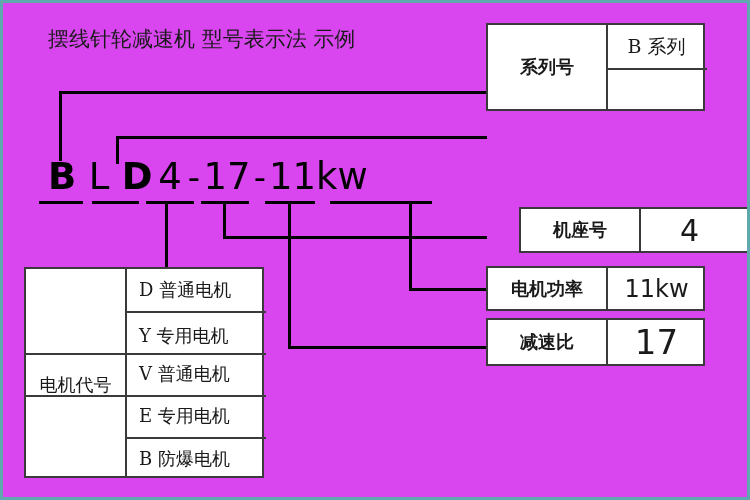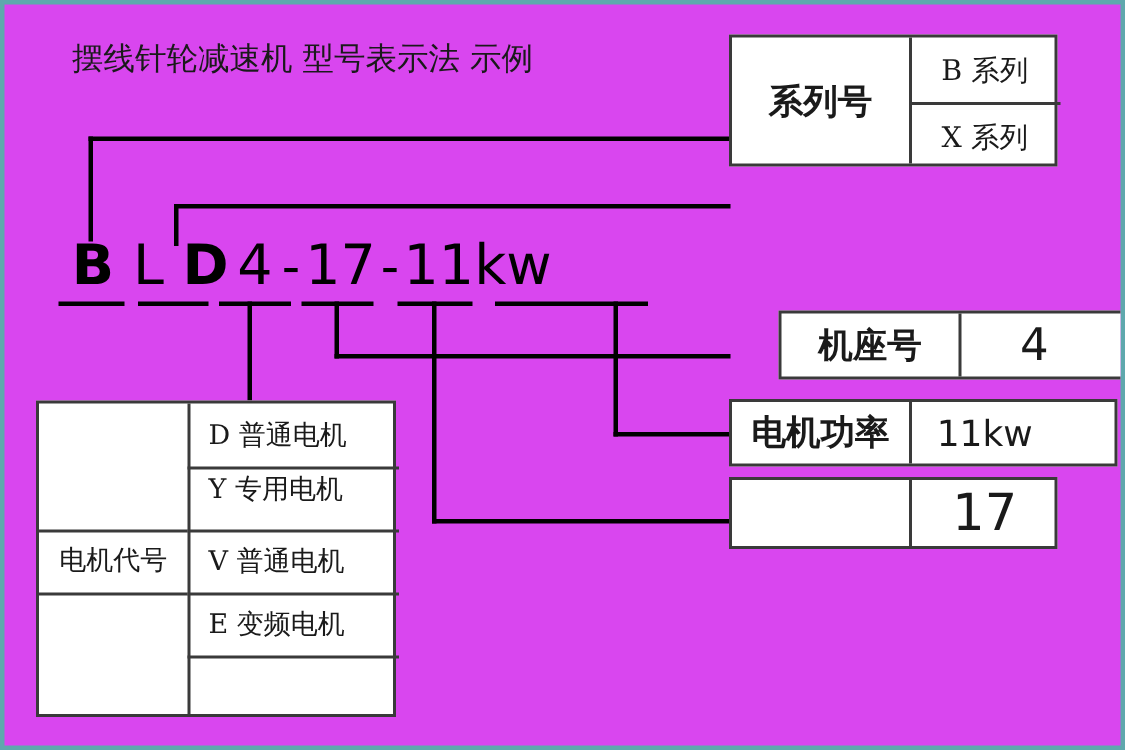--- a/index.html
+++ b/index.html
@@ -25,21 +25,21 @@
   .c-kw{font-size:37px;font-weight:normal;}
 
   
   .h{position:absolute;background:#000;height:3px;}
   .v{position:absolute;background:#000;width:3px;}
 
   
   .box{position:absolute;border:2px solid #3a3a3a;box-sizing:border-box;background:#fff;}
   .cell{position:absolute;box-sizing:border-box;display:flex;align-items:center;
         justify-content:center;color:#1a1a1a;}
-  .lbl{font-weight:bold;font-size:23px;font-family:"DejaVu Sans","Liberation Sans",sans-serif;}
+  .lbl{font-weight:bold;font-size:18px;font-family:"DejaVu Sans","Liberation Sans",sans-serif;}
   .opt{font-size:19px;font-family:"DejaVu Serif","Liberation Serif",serif;}
   .val-s{font-size:30px;font-family:"DejaVu Sans","Liberation Sans",sans-serif;}
   .val-m{font-size:24px;font-family:"DejaVu Sans","Liberation Sans",sans-serif;}
   .val-l{font-size:34px;font-family:"DejaVu Sans","Liberation Sans",sans-serif;}
   .divv{position:absolute;background:#3a3a3a;width:2px;}
   .divh{position:absolute;background:#3a3a3a;height:2px;}
 
   .mlbl{font-size:18px;font-family:"DejaVu Sans","Liberation Sans",sans-serif;color:#1a1a1a;}
   .mopt{font-size:18px;font-family:"DejaVu Serif","Liberation Serif",serif;color:#1a1a1a;
         width:100%;padding-left:14px;box-sizing:border-box;justify-content:flex-start;}
@@ -86,54 +86,55 @@
       <span class="seg c-dash">-</span>
       <span class="c-11">11</span>
       <span class="c-kw">kw</span>
     </div>
 
     <div class="box" style="left:483px;top:20px;width:219px;height:88px;">
       <div class="divv" style="left:118px;top:0;height:100%;"></div>
       <div class="divh" style="left:118px;top:43px;width:101px;"></div>
       <div class="cell lbl" style="left:0;top:0;width:118px;height:100%;">系列号</div>
       <div class="cell opt" style="left:118px;top:0;width:101px;height:43px;">B 系列</div>
-      <div class="cell opt" style="left:118px;top:45px;width:101px;height:43px;">X 系列</div>
     </div>
 
 
     <div class="box" style="left:483px;top:204px;width:251px;height:46px;margin-left:33px;">
       <div class="divv" style="left:118px;top:0;height:100%;"></div>
       <div class="cell lbl" style="left:0;top:0;width:118px;height:100%;">机座号</div>
       <div class="cell val-s" style="left:118px;top:0;width:101px;height:100%;">4</div>
     </div>
 
-    <div class="box" style="left:483px;top:263px;width:259px;height:45px;">
+    <div class="box" style="left:483px;top:263px;width:219px;height:45px;">
       <div class="divv" style="left:118px;top:0;height:100%;"></div>
       <div class="cell lbl" style="left:0;top:0;width:118px;height:100%;">电机功率</div>
       <div class="cell val-m" style="left:118px;top:0;width:101px;height:100%;">11kw</div>
     </div>
 
     <div class="box" style="left:483px;top:315px;width:219px;height:48px;">
       <div class="divv" style="left:118px;top:0;height:100%;"></div>
+      <div class="cell lbl" style="left:0;top:0;width:118px;height:100%;">减速比</div>
       <div class="cell val-l" style="left:118px;top:0;width:101px;height:100%;">17</div>
     </div>
 
     <div class="box" style="left:21px;top:264px;width:240px;height:211px;">
       <div class="divv" style="left:99px;top:0;height:100%;"></div>
 
       <div class="divh" style="left:0;top:84px;width:99px;"></div>
       <div class="divh" style="left:0;top:126px;width:99px;"></div>
 
       <div class="divh" style="left:99px;top:42px;width:141px;"></div>
       <div class="divh" style="left:99px;top:84px;width:141px;"></div>
       <div class="divh" style="left:99px;top:126px;width:141px;"></div>
       <div class="divh" style="left:99px;top:168px;width:141px;"></div>
 
-      <div class="cell mlbl" style="left:0;top:88px;width:99px;height:32px;">电机代号</div>
+      <div class="cell mlbl" style="left:0;top:100px;width:99px;height:32px;">电机代号</div>
 
       <div class="cell mopt" style="left:99px;top:0;width:141px;height:42px;">D 普通电机</div>
-      <div class="cell mopt" style="left:99px;top:36px;width:141px;height:42px;">Y 专用电机</div>
+      <div class="cell mopt" style="left:99px;top:46px;width:141px;height:42px;">Y 专用电机</div>
       <div class="cell mopt" style="left:99px;top:84px;width:141px;height:42px;">V 普通电机</div>
-      <div class="cell mopt" style="left:99px;top:126px;width:141px;height:42px;">E 变频电机</div>
+      <div class="cell mopt" style="left:99px;top:126px;width:141px;height:42px;">E 专用电机</div>
+      <div class="cell mopt" style="left:99px;top:168px;width:141px;height:43px;">B 防爆电机</div>
     </div>
 
   </div>
 </div>
 
 </body></html>

